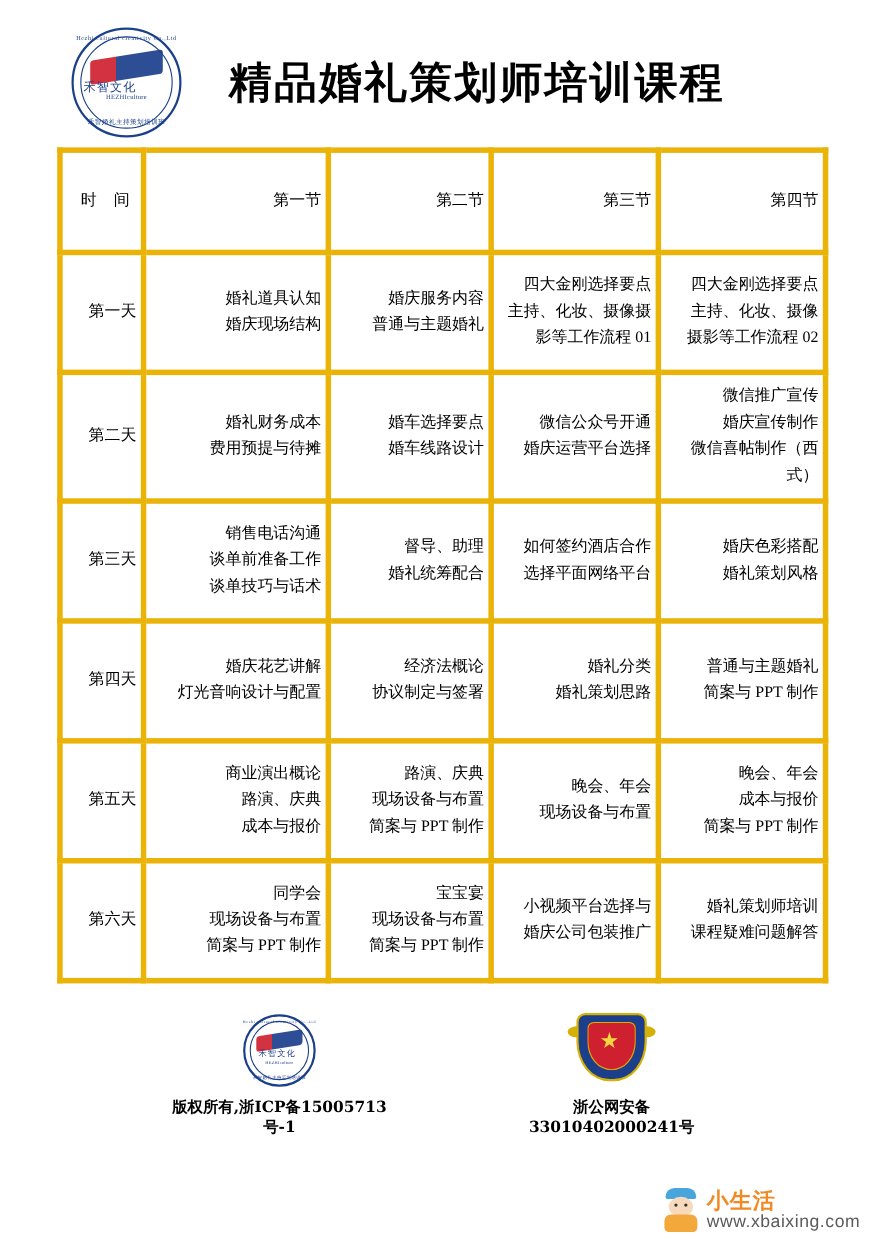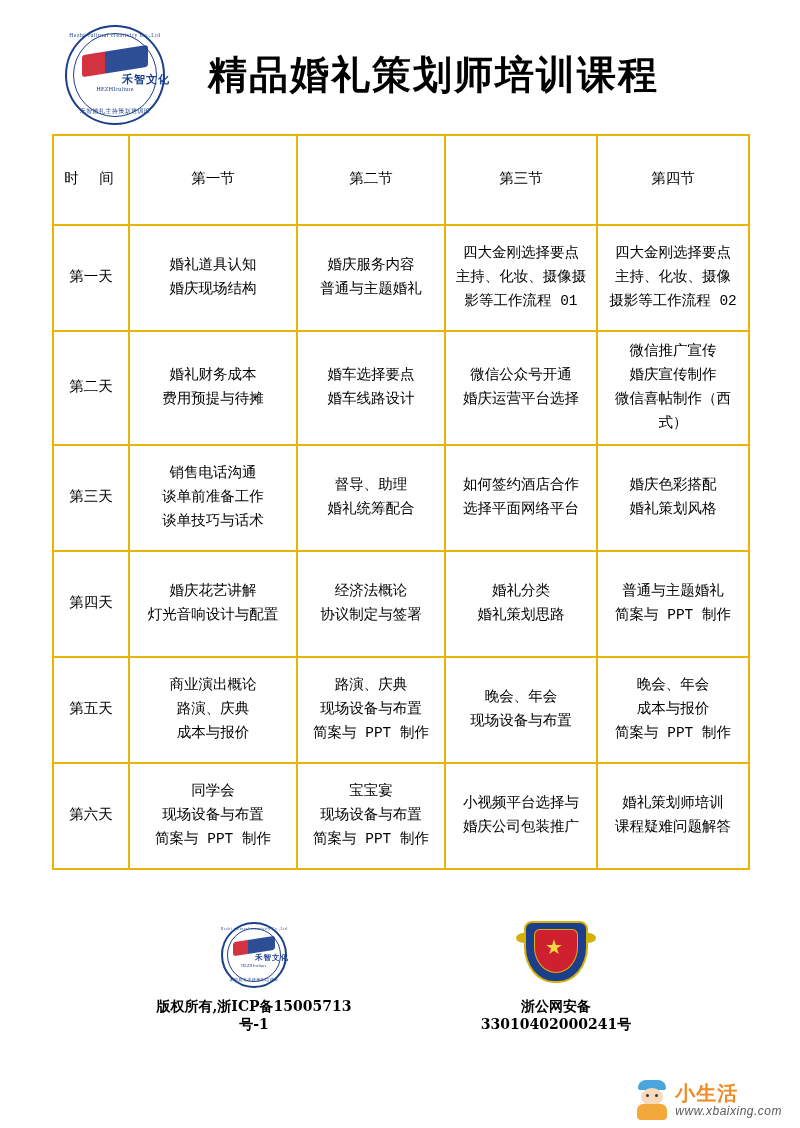--- a/index.html
+++ b/index.html
@@ -53,23 +53,23 @@
     width: 66px; height: 22px;
     background: linear-gradient(90deg, #cf2030 0%, #cf2030 35%, #1b3f8b 35%, #1b3f8b 100%);
     transform: skewY(-9deg);
     border-radius: 3px;
     opacity: .92;
   }
   .logo-cn {
     position: absolute;
     left: 16px; right: 0;
     top: 52px;
-    text-align: right;
+    text-align: left;
     font-size: 11px;
-    font-weight: bold;
+    font-weight: normal;
     color: #1b3f8b;
     letter-spacing: 1px;
   }
   .logo-en {
     position: absolute;
     left: 0; right: 0;
     top: 66px;
     text-align: center;
     font-size: 6px;
     color: #1b3f8b;
@@ -107,27 +107,27 @@
   .table-wrap {
     margin: 36px 52px 0 52px;
   }
   table.schedule {
     border-collapse: collapse;
     width: 696px;
     table-layout: fixed;
   }
   table.schedule th,
   table.schedule td {
-    border: 2px solid #eab308;
-    text-align: center;
+    border: 5px solid #eab308;
+    text-align: right;
     vertical-align: middle;
     font-size: 14.5px;
     line-height: 1.65;
     padding: 8px 4px;
-    font-family: Liberation Mono, monospace;
+    font-family: Liberation Serif, serif;
   }
   table.schedule th {
     height: 72px;
     font-weight: normal;
   }
   table.schedule th.col-time {
     letter-spacing: 6px;
     padding-left: 6px;
   }
   table.schedule td.day {
@@ -290,25 +290,24 @@
   }
   .wm-text-main {
     font-size: 20px;
     font-weight: bold;
     color: #f08a24;
     letter-spacing: 1px;
     line-height: 1.05;
     font-family: "DejaVu Serif", "Liberation Serif", serif;
   }
   .wm-text-sub {
-    font-size: 12px;
+    font-size: 16px;
     color: #5a5a5a;
     letter-spacing: .5px;
     font-family: "Liberation Sans", sans-serif;
-    font-style: italic;
   }
 </style>
 </head>
 <body>
 
 <div class="header">
   <div class="logo">
     <div class="logo-outer"></div>
     <div class="logo-inner"></div>
     <div class="logo-arc-top">Hezhi cultural creativity Co.,Ltd</div>

